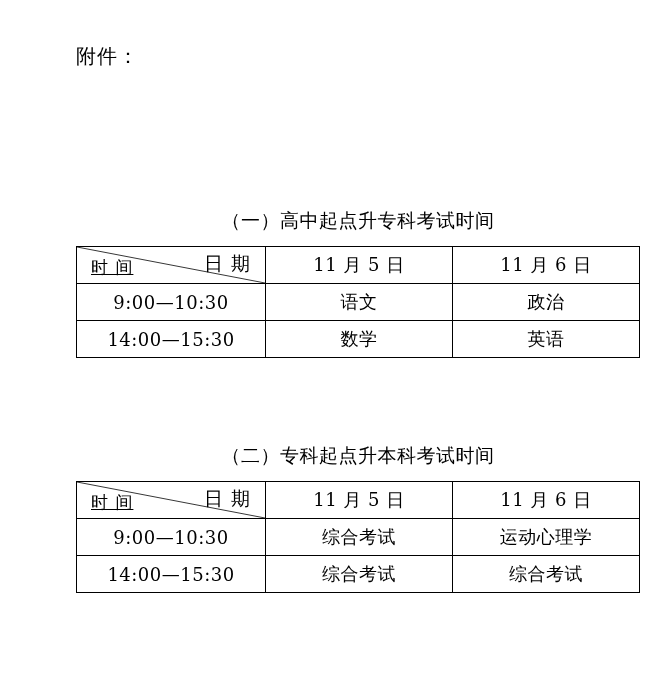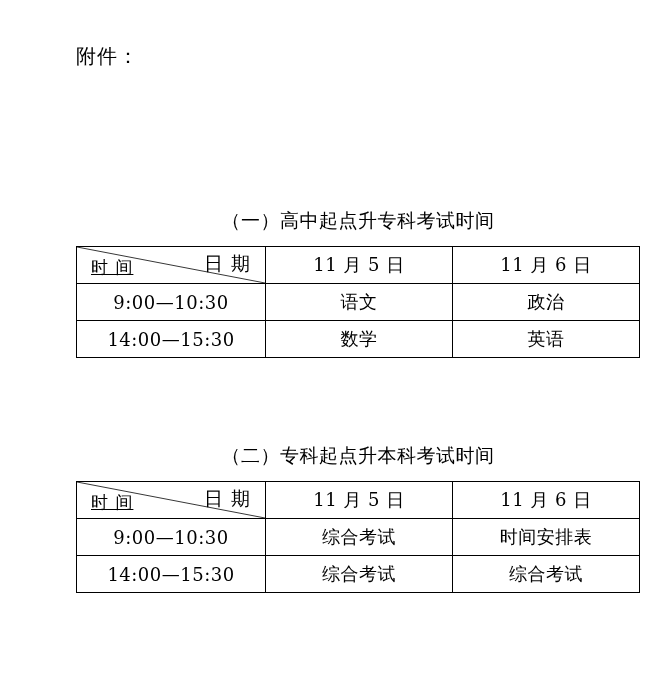--- a/index.html
+++ b/index.html
@@ -163,21 +163,21 @@
             </svg>
             <span class="lbl-date">日 期</span>
             <span class="lbl-time">时 间</span>
           </td>
           <td class="col-day">11 月 5 日</td>
           <td class="col-day">11 月 6 日</td>
         </tr>
         <tr>
           <td class="time-cell">9:00—10:30</td>
           <td class="subject-cell">综合考试</td>
-          <td class="subject-cell">时间安排表</td>
+          <td class="subject-cell">运动心理学</td>
         </tr>
         <tr>
           <td class="time-cell">14:00—15:30</td>
           <td class="subject-cell">综合考试</td>
           <td class="subject-cell">综合考试</td>
         </tr>
       </tbody>
     </table>
   </div>
 

